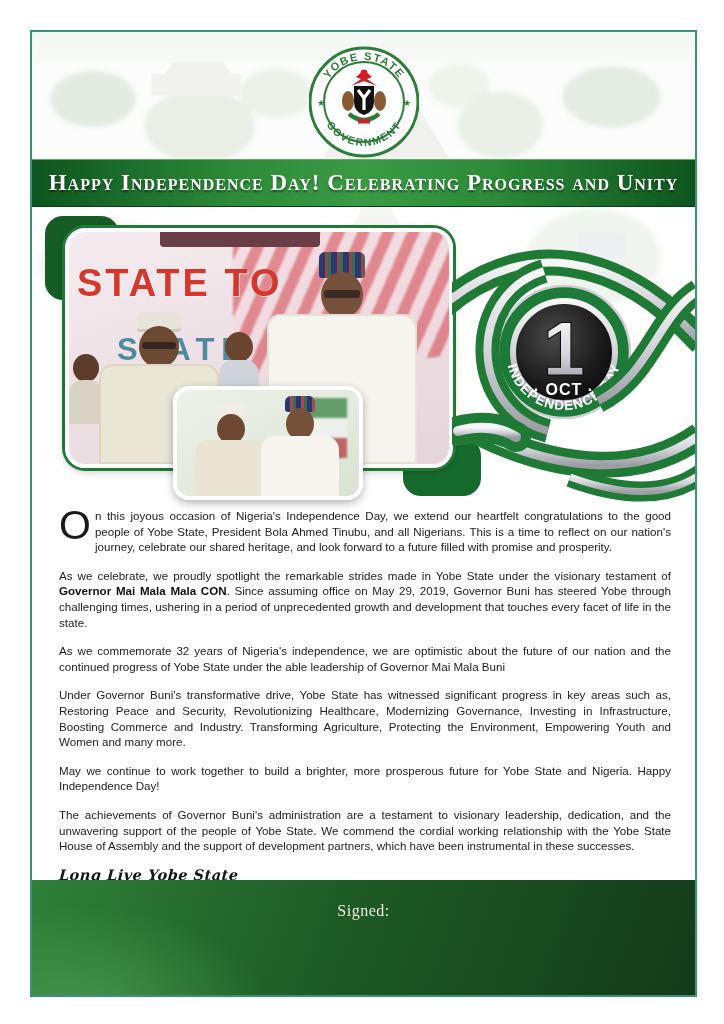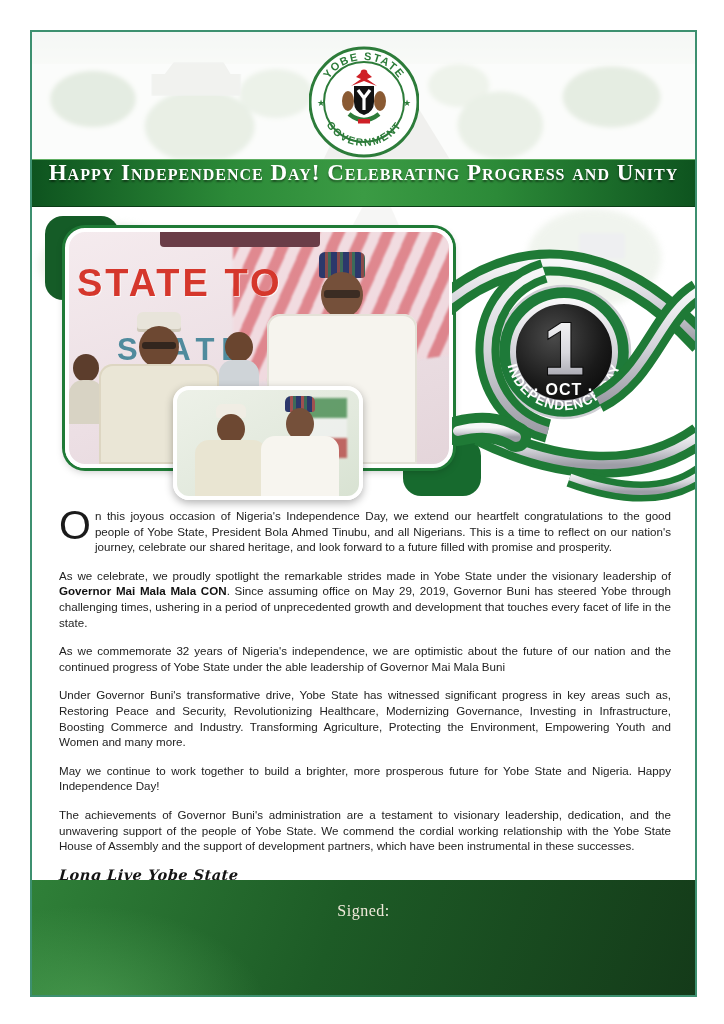--- a/index.html
+++ b/index.html
@@ -37,21 +37,21 @@
   .he-trees-r{position:absolute;right:0;top:0;width:38%;height:100%;
     background:radial-gradient(110px 80px at 60% 35%,#cfdcc8 0 60%,transparent 62%);filter:blur(3px);}
   .he-road{position:absolute;left:30%;top:0;width:40%;height:100%;background:#e3e3df;
     clip-path:polygon(20% 100%,85% 100%,60% 0,50% 0);filter:blur(2px);}
   .he-truck{position:absolute;right:70px;top:28px;width:46px;height:26px;background:#c9cdd2;border-radius:3px;filter:blur(1px);}
 
   
   .banner{position:absolute;left:0;top:127px;width:100%;height:46px;
     background:linear-gradient(90deg,#0e541f 0%,#2c8a38 30%,#3b9b44 50%,#2c8a38 70%,#0e541f 100%);
     border-top:1px solid #5fae62;border-bottom:1px solid #0a3d16;
-    display:flex;justify-content:center;}
+    display:flex;align-items:center;justify-content:center;}
   .banner-text{color:#ffffff;font-family:"Liberation Serif","DejaVu Serif",serif;
     font-variant:small-caps;font-weight:bold;font-size:23px;letter-spacing:1px;
     text-shadow:0 2px 2px rgba(0,0,0,0.45);white-space:nowrap;}
 
   
   .logo{position:absolute;left:277px;top:14px;}
 
   
   .collage{position:absolute;left:33px;top:196px;width:394px;height:276px;}
   .accent{position:absolute;background:#155c27;border-radius:18px;}
@@ -285,21 +285,21 @@
     </g>
 
     <g>
       <path d="M 6 206 C 30 200 48 202 64 212" stroke="#1f7a36" stroke-width="30" stroke-linecap="round" fill="none"></path>
       <path d="M 6 206 C 30 200 48 202 64 212" stroke="url(#silverG)" stroke-width="10" stroke-linecap="round" fill="none"></path>
     </g>
   </svg>
 
   <div class="body-text">
     <p><span class="dropcap">O</span><span>n this joyous occasion of Nigeria's Independence Day, we extend our heartfelt congratulations to the good people of Yobe State, President Bola Ahmed Tinubu, and all Nigerians. This is a time to reflect on our nation's journey, celebrate our shared heritage, and look forward to a future filled with promise and prosperity.</span></p>
-    <p><span>As we celebrate, we proudly spotlight the remarkable strides made in Yobe State under the visionary leadership of </span><strong>Governor Mai Mala Mala CON</strong><span>. Since assuming office on May 29, 2019, Governor Buni has steered Yobe through challenging times, ushering in a period of unprecedented growth and development that touches every facet of life in the state.</span></p>
+    <p><span>As we celebrate, we proudly spotlight the remarkable strides made in Yobe State under the visionary testament of </span><strong>Governor Mai Mala Mala CON</strong><span>. Since assuming office on May 29, 2019, Governor Buni has steered Yobe through challenging times, ushering in a period of unprecedented growth and development that touches every facet of life in the state.</span></p>
     <p>As we commemorate 32 years of Nigeria's independence, we are optimistic about the future of our nation and the continued progress of Yobe State under the able leadership of Governor Mai Mala Buni</p>
     <p>Under Governor Buni's transformative drive, Yobe State has witnessed significant progress in key areas such as, Restoring Peace and Security, Revolutionizing Healthcare, Modernizing Governance, Investing in Infrastructure, Boosting Commerce and Industry. Transforming Agriculture, Protecting the Environment, Empowering Youth and Women and many more.</p>
     <p>May we continue to work together to build a brighter, more prosperous future for Yobe State and Nigeria. Happy Independence Day!</p>
     <p>The achievements of Governor Buni's administration are a testament to visionary leadership, dedication, and the unwavering support of the people of Yobe State. We commend the cordial working relationship with the Yobe State House of Assembly and the support of development partners, which have been instrumental in these successes.</p>
     <p class="script-line script-first">Long Live Yobe State</p>
     <p class="script-line">Long Live the Federal Republic of Nigeria</p>
   </div>
 
   <div class="footer">
     <div class="signed">Signed:</div>

